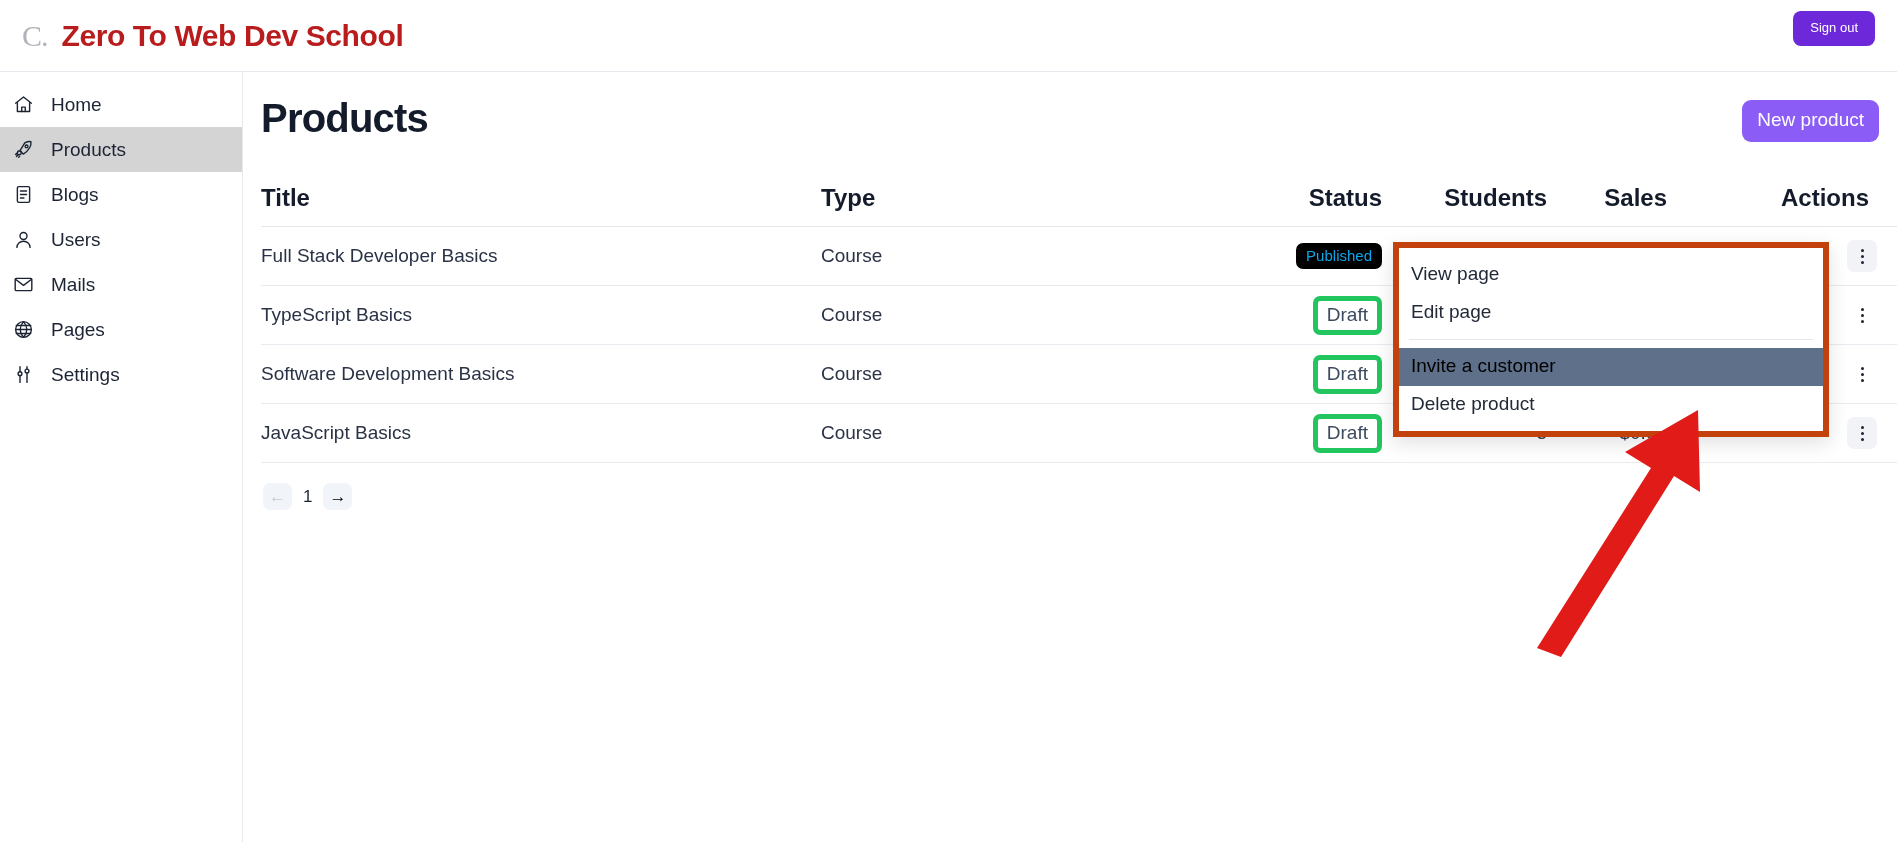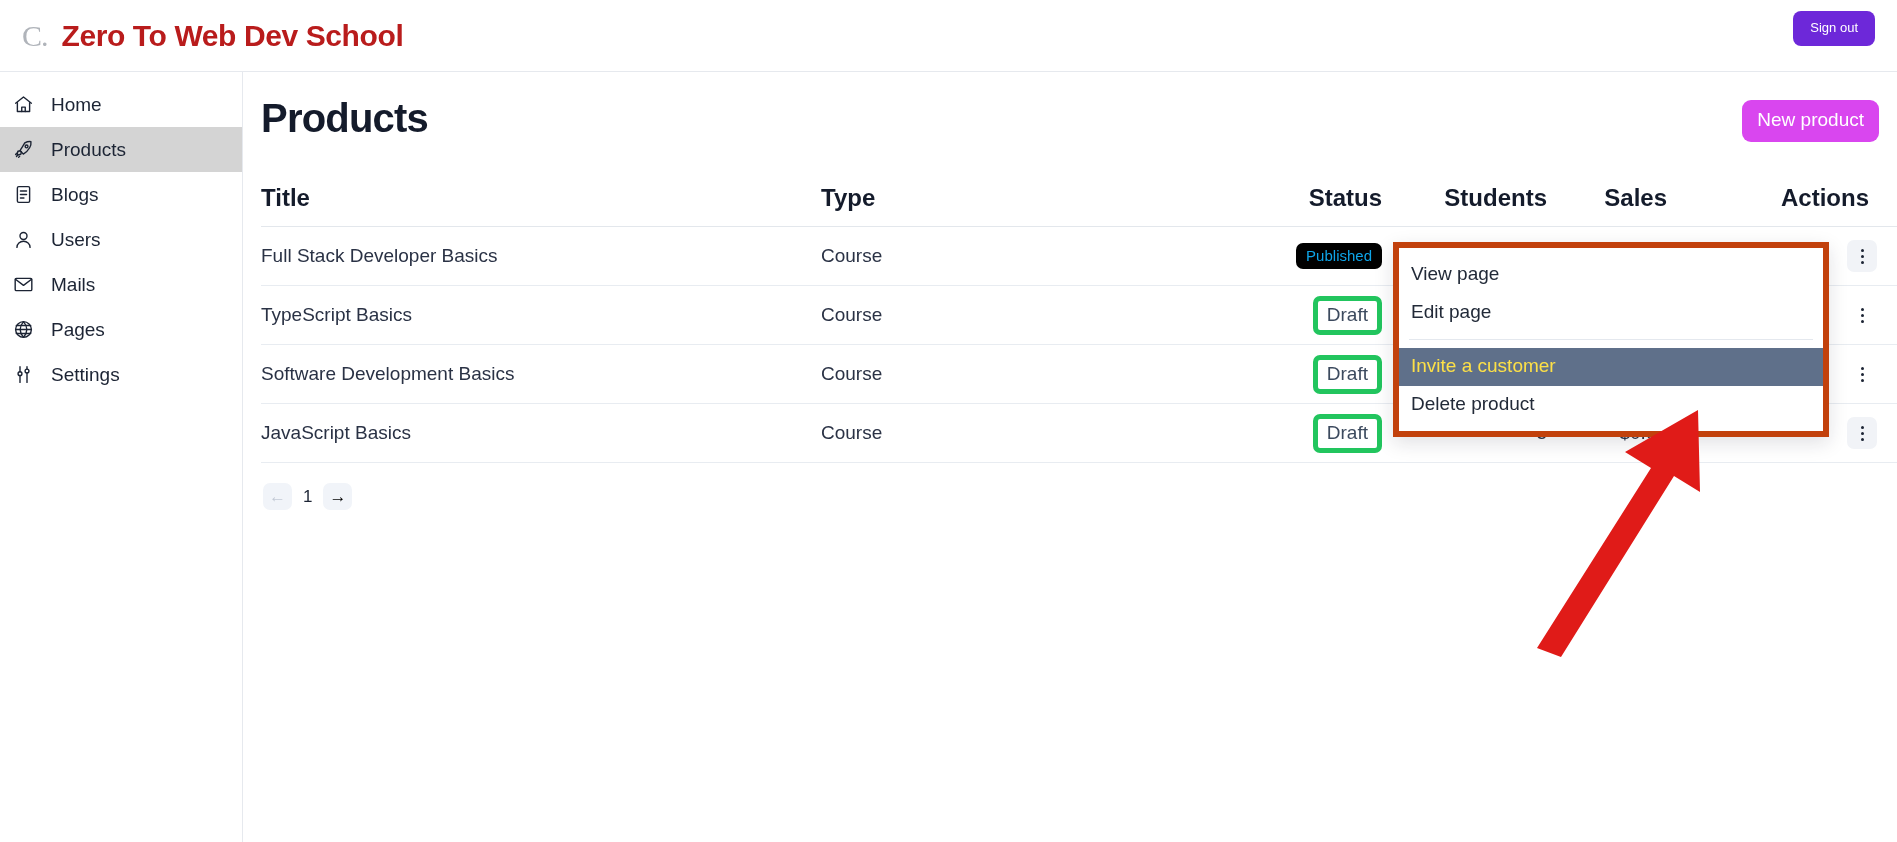--- a/index.html
+++ b/index.html
@@ -61,21 +61,21 @@
     width: 1654px; height: 770px; background: #ffffff;
     padding: 22px 0 0 18px;
   }
   .page-head { position: relative; height: 84px; }
   .page-title {
     font-size: 40px; font-weight: bold; letter-spacing: -0.8px;
     color: #141b2b; padding-top: 2px;
   }
   .newproduct-btn {
     position: absolute; right: 18px; top: 6px;
-    background: #d946ef; color: #ffffff;
+    background: #8b5cf6; color: #ffffff;
     border: none; border-radius: 9px;
     font-size: 19px; font-family: "Liberation Sans", sans-serif;
     padding: 9px 15px 11px 15px; cursor: pointer;
   }
 
   
   table.products {
     width: 1636px; border-collapse: collapse; table-layout: fixed;
   }
   table.products th {
@@ -140,21 +140,21 @@
     width: 436px; background: #ffffff;
     border: 6px solid #c2410c;
     box-shadow: 0 6px 18px rgba(20,27,43,0.13);
     padding: 8px 0 7px 0; z-index: 40;
   }
   .dd-item {
     font-size: 19px; color: #222a38; padding: 6px 0 7px 12px;
     cursor: pointer; line-height: 1.3;
   }
   .dd-item.highlight { background: #5f708a; }
-  .dd-item.highlight { background: #5f708a; color: #fde047; }
+  .dd-item.highlight { background: #5f708a; color: #000000; }
   .dd-sep { height: 1px; background: #e4e8ee; margin: 8px 10px 8px 10px; }
 
   
   .arrow-layer {
     position: absolute; left: 0; top: 0; width: 1897px; height: 842px;
     pointer-events: none; z-index: 60;
   }
 </style>
 </head>
 <body>

